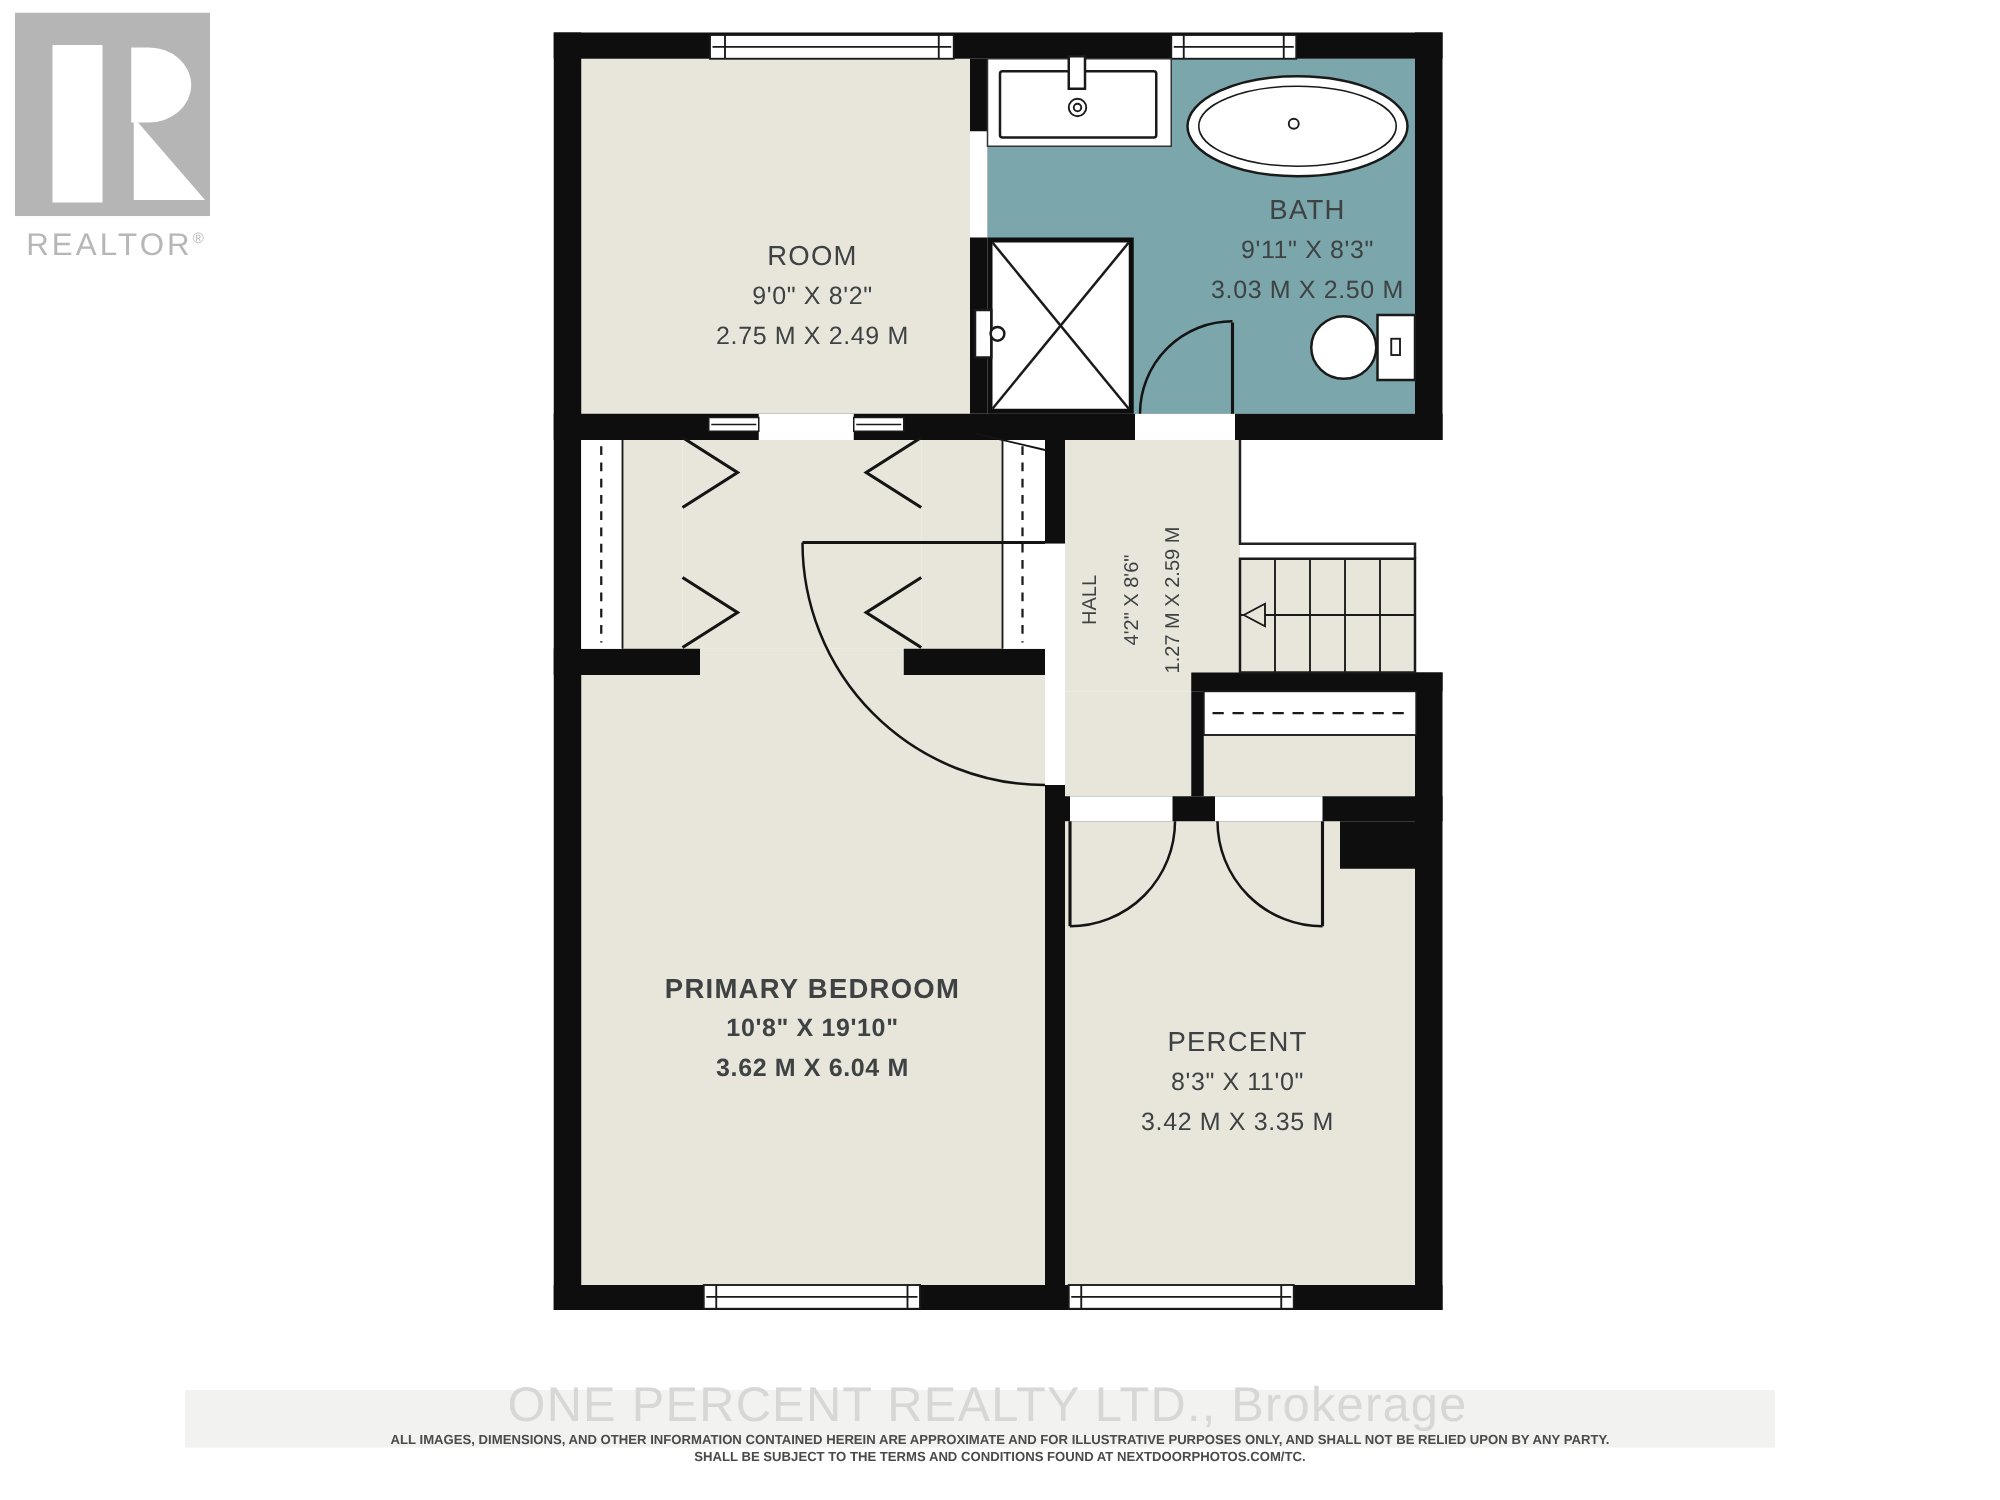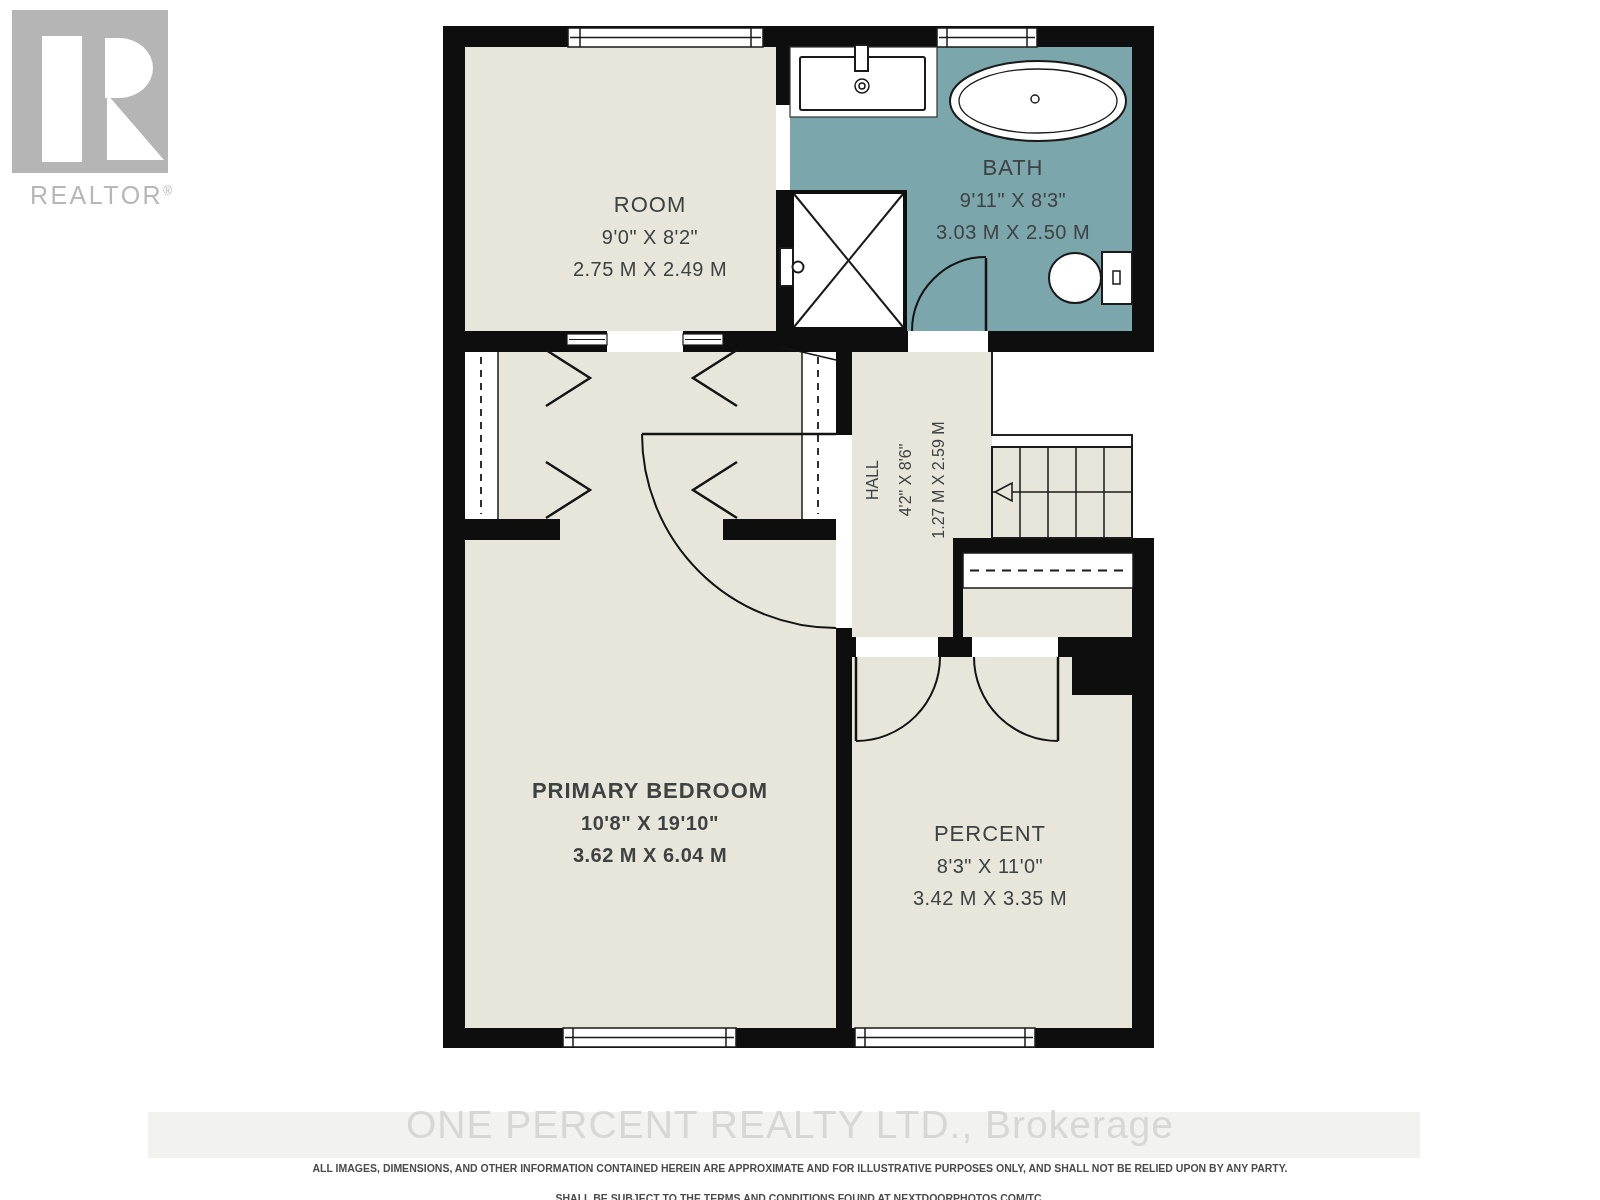--- a/index.html
+++ b/index.html
@@ -7,29 +7,29 @@
           font-family:"Liberation Sans", sans-serif;}
   svg.plan{position:absolute;left:0;top:0;}
   .label{position:absolute;text-align:center;color:#3e4243;z-index:5;white-space:nowrap;}
   .label .name{font-size:22px;line-height:32px;letter-spacing:1px;}
   .label .dim{font-size:20px;line-height:32px;letter-spacing:0.5px;}
   .label-center{transform:translateX(-50%);}
   .hall-label{position:absolute;left:798px;top:428px;width:220px;height:104px;
               transform:rotate(-90deg);text-align:center;color:#3e4243;z-index:5;white-space:nowrap;}
   .hall-label div{line-height:33px;}
   .logo{position:absolute;left:12px;top:10px;width:160px;z-index:6;}
-  .logo-text{margin-top:4px;font-size:25px;letter-spacing:2.5px;color:#b7b7b7;text-align:right;}
+  .logo-text{margin-top:4px;font-size:25px;letter-spacing:2.5px;color:#b7b7b7;text-align:center;}
   .logo-text .reg{font-size:12px;vertical-align:super;letter-spacing:0;}
   .wm-band{position:absolute;left:148px;top:1112px;width:1272px;height:46px;background:#f2f2f1;z-index:1;}
   .watermark{position:absolute;left:790px;top:1103px;transform:translateX(-50%);
              font-size:39px;color:#d7d7d6;letter-spacing:1px;z-index:2;white-space:nowrap;}
   .disclaimer{position:absolute;left:800px;top:1146px;width:1320px;transform:translateX(-50%);
               text-align:center;color:#4b4b4b;font-size:10.5px;font-weight:bold;
               line-height:13.5px;z-index:3;}
-  .disclaimer p{margin:16px;}
+  .disclaimer p{margin:0;}
 </style>
 </head>
 <body>
 
 <div class="canvas">
 
   <div class="logo">
     <svg width="156" height="163" viewBox="0 0 156 163">
       <rect x="0" y="0" width="156" height="163" fill="#b5b5b5"></rect>
       <rect x="30" y="26" width="40" height="126" fill="#ffffff"></rect>
@@ -194,21 +194,21 @@
       <polygon points="995,492 1012,483 1012,501" fill="#e8e6da" stroke="#1a1a1a" stroke-width="1.5"></polygon>
     </g>
   </svg>
 
   <div class="label label-center" style="left:650px;top:165px;margin-top:24px;">
     <div class="name">ROOM</div>
     <div class="dim">9'0" X 8'2"</div>
     <div class="dim">2.75 M X 2.49 M</div>
   </div>
 
-  <div class="label label-center" style="left:1013px;top:152px;">
+  <div class="label label-center" style="left:1046px;top:152px;">
     <div class="name">BATH</div>
     <div class="dim">9'11" X 8'3"</div>
     <div class="dim">3.03 M X 2.50 M</div>
   </div>
 
   <div class="hall-label">
     <div class="name">HALL</div>
     <div class="dim">4'2" X 8'6"</div>
     <div class="dim">1.27 M X 2.59 M</div>
   </div>

